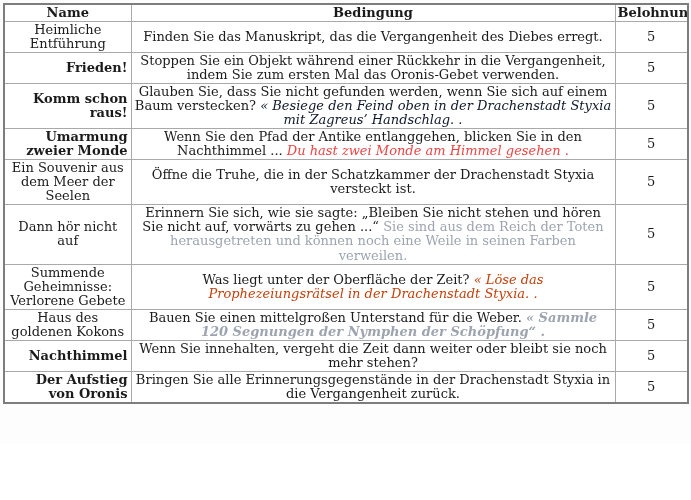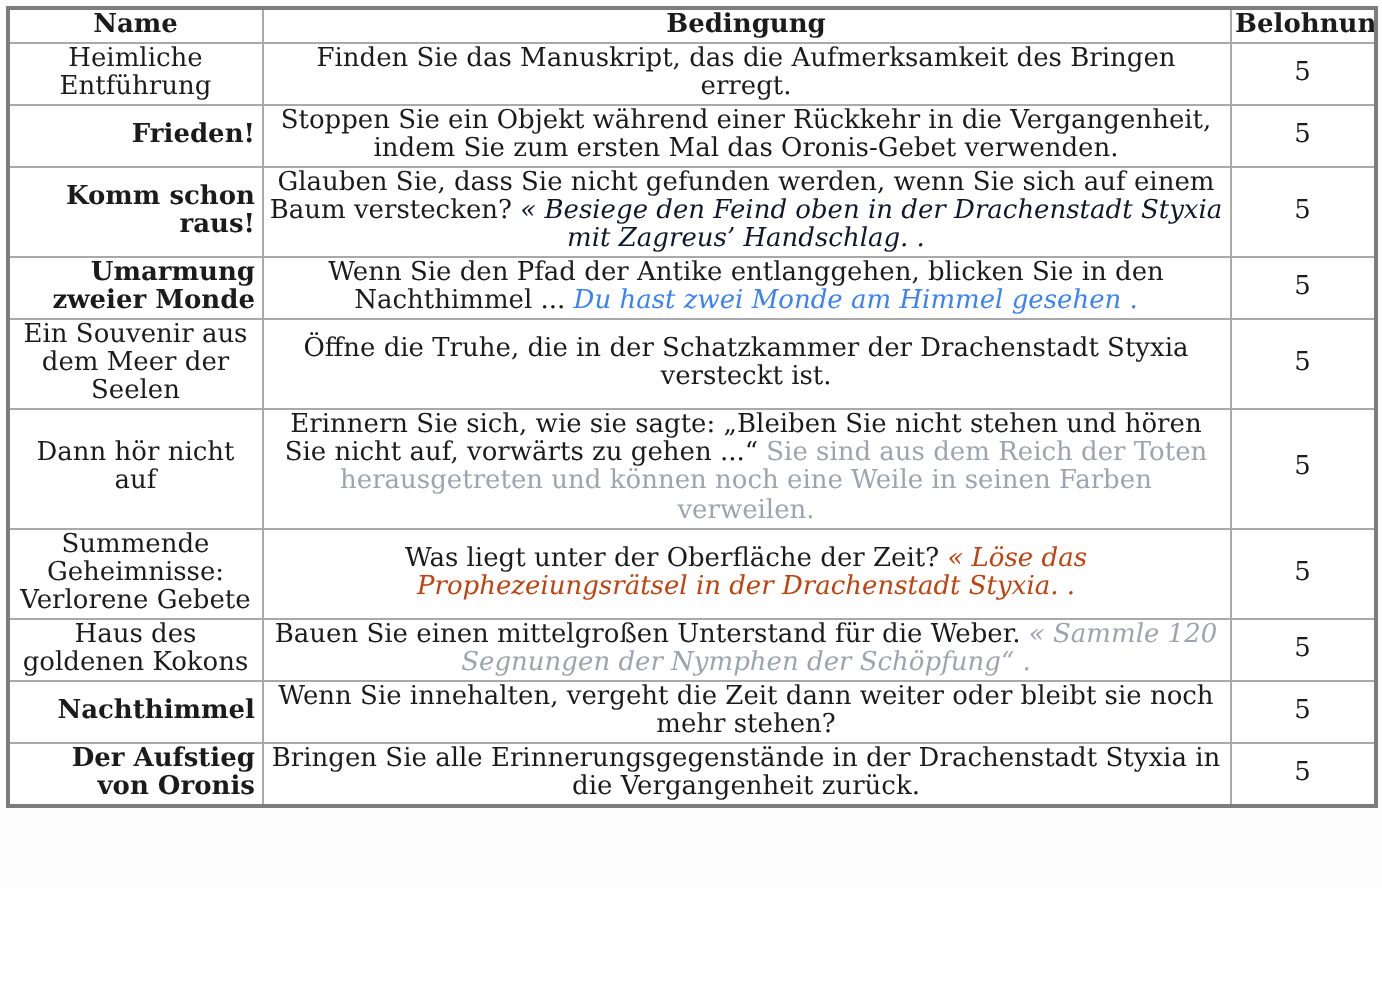--- a/index.html
+++ b/index.html
@@ -62,39 +62,39 @@
     <thead>
       <tr>
         <th>Name</th>
         <th>Bedingung</th>
         <th>Belohnung</th>
       </tr>
     </thead>
     <tbody>
   <tr>
     <td class="name-cell">Heimliche Entführung</td>
-    <td class="cond-cell"><span class="cond-main">Finden Sie das Manuskript, das die Aufmerksamkeit des Bringen erregt.</span> </td>
+    <td class="cond-cell"><span class="cond-main">Finden Sie das Manuskript, das die Vergangenheit des Diebes erregt.</span> </td>
     <td class="reward-cell">5</td>
   </tr>
 
   <tr>
     <td class="name-cell bold">Frieden!</td>
     <td class="cond-cell"><span class="cond-main">Stoppen Sie ein Objekt während einer Rückkehr in die Vergangenheit, indem Sie zum ersten Mal das Oronis-Gebet verwenden.</span> </td>
     <td class="reward-cell">5</td>
   </tr>
 
   <tr>
     <td class="name-cell bold">Komm schon raus!</td>
     <td class="cond-cell"><span class="cond-main">Glauben Sie, dass Sie nicht gefunden werden, wenn Sie sich auf einem Baum verstecken?</span> <span class="cond-note italic-note" style="color: #0f172a;">« Besiege den Feind oben in der Drachenstadt Styxia mit Zagreus’ Handschlag. .</span></td>
     <td class="reward-cell">5</td>
   </tr>
 
   <tr>
     <td class="name-cell bold">Umarmung zweier Monde</td>
-    <td class="cond-cell"><span class="cond-main">Wenn Sie den Pfad der Antike entlanggehen, blicken Sie in den Nachthimmel ...</span> <span class="cond-note italic-note" style="color: #3b82f6;">Du hast zwei Monde am Himmel gesehen .</span></td>
+    <td class="cond-cell"><span class="cond-main">Wenn Sie den Pfad der Antike entlanggehen, blicken Sie in den Nachthimmel ...</span> <span class="cond-note italic-note" style="color: #ef4444;">Du hast zwei Monde am Himmel gesehen .</span></td>
     <td class="reward-cell">5</td>
   </tr>
 
   <tr>
     <td class="name-cell">Ein Souvenir aus dem Meer der Seelen</td>
     <td class="cond-cell"><span class="cond-main">Öffne die Truhe, die in der Schatzkammer der Drachenstadt Styxia versteckt ist.</span> </td>
     <td class="reward-cell">5</td>
   </tr>
 
   <tr>
@@ -105,21 +105,21 @@
 
   <tr>
     <td class="name-cell">Summende Geheimnisse: Verlorene Gebete</td>
     <td class="cond-cell"><span class="cond-main">Was liegt unter der Oberfläche der Zeit?</span> <span class="cond-note italic-note" style="color: #c2410c;">« Löse das Prophezeiungsrätsel in der Drachenstadt Styxia. .</span></td>
     <td class="reward-cell">5</td>
   </tr>
 
 
   <tr>
     <td class="name-cell">Haus des goldenen Kokons</td>
-    <td class="cond-cell"><span class="cond-main">Bauen Sie einen mittelgroßen Unterstand für die Weber.</span> <span class="cond-note italic-note" style="color: rgb(157, 164, 176);">« Sammle 120 Segnungen der Nymphen der Schöpfung“ .</span></td>
+    <td class="cond-cell"><span class="cond-main">Bauen Sie einen mittelgroßen Unterstand für die Weber.</span> <span class="cond-note italic-note" style="color: rgb(157, 164, 176); font-weight: bold;">« Sammle 120 Segnungen der Nymphen der Schöpfung“ .</span></td>
     <td class="reward-cell">5</td>
   </tr>
 
   <tr>
     <td class="name-cell bold">Nachthimmel</td>
     <td class="cond-cell"><span class="cond-main">Wenn Sie innehalten, vergeht die Zeit dann weiter oder bleibt sie noch mehr stehen?</span> </td>
     <td class="reward-cell">5</td>
   </tr>
 
 

